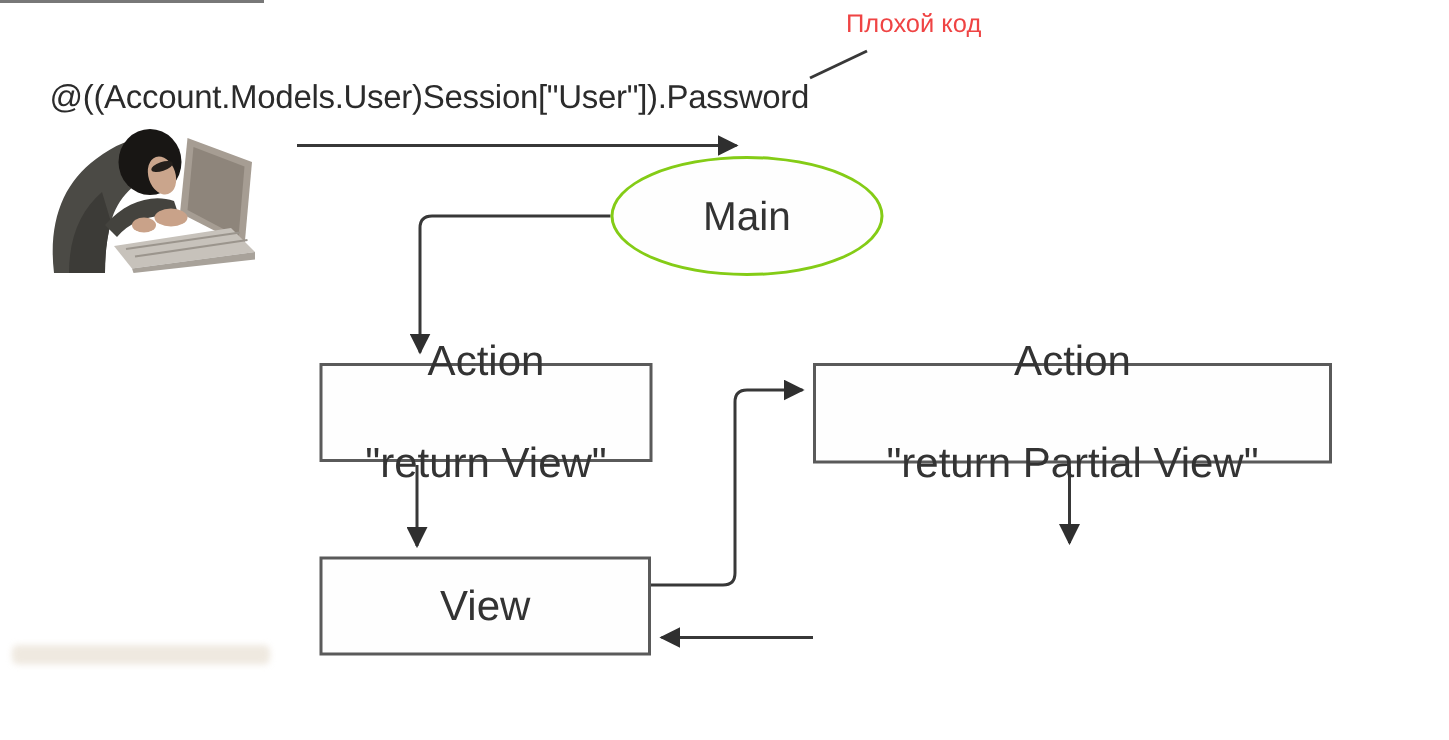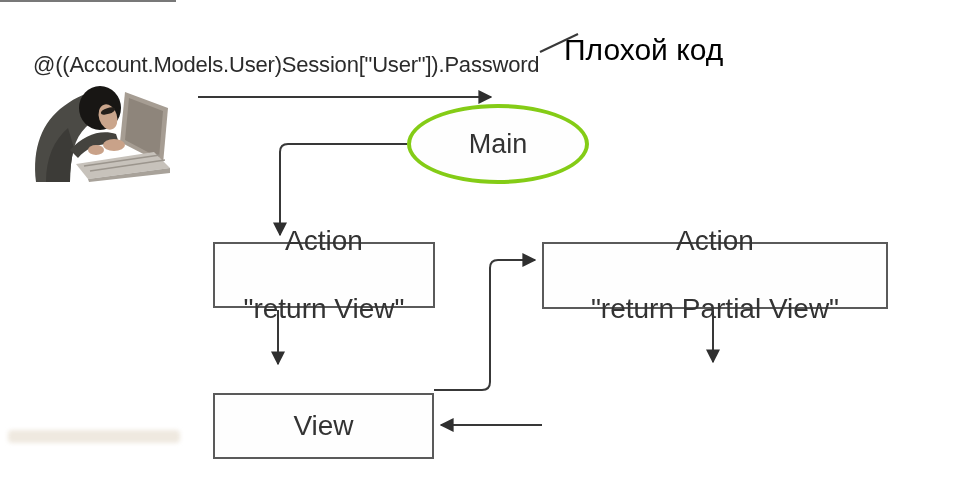--- a/index.html
+++ b/index.html
@@ -17,51 +17,50 @@
   
   .code-line {
     left: 33px; top: 52px;
     font-size: 22px;
     letter-spacing: -0.2px;
     color: #2b2b2b;
     white-space: nowrap;
   }
   .bad-code-label {
     left: 564px; top: 6px;
-    font-size: 30px;
-    color: #000000;
+    font-size: 17px;
+    color: #ef4444;
     white-space: nowrap;
-    margin-top: 27px;
   }
 
   
   .node {
     box-sizing: border-box;
     border: 2px solid #5a5a5a;
     background: #fefefe;
     display: flex;
     flex-direction: column;
     align-items: center;
     justify-content: center;
     text-align: center;
     font-size: 28px;
     line-height: 1.1;
     color: #333333;
     gap: 37px;
   }
   #action-view      { left: 213px; top: 242px; width: 222px; height: 66px; }
   #action-partial   { left: 542px; top: 242px; width: 346px; height: 67px; }
-  #view-node        { left: 213px; top: 393px; width: 221px; height: 66px; }
+  #view-node        { left: 213px; top: 371px; width: 221px; height: 66px; }
   #partial-view-node{ left: 542px; top: 370px; width: 345px; height: 68px; }
 
   
   #main-controller {
     left: 407px; top: 104px; width: 182px; height: 80px;
     box-sizing: border-box;
-    border: 4px solid #84cc16;
+    border: 2px solid #84cc16;
     border-radius: 50%;
     background: #fefefe;
     display: flex;
     flex-direction: column;
     align-items: center;
     justify-content: center;
     text-align: center;
     font-size: 27px;
     line-height: 1.12;
     color: #333333;

